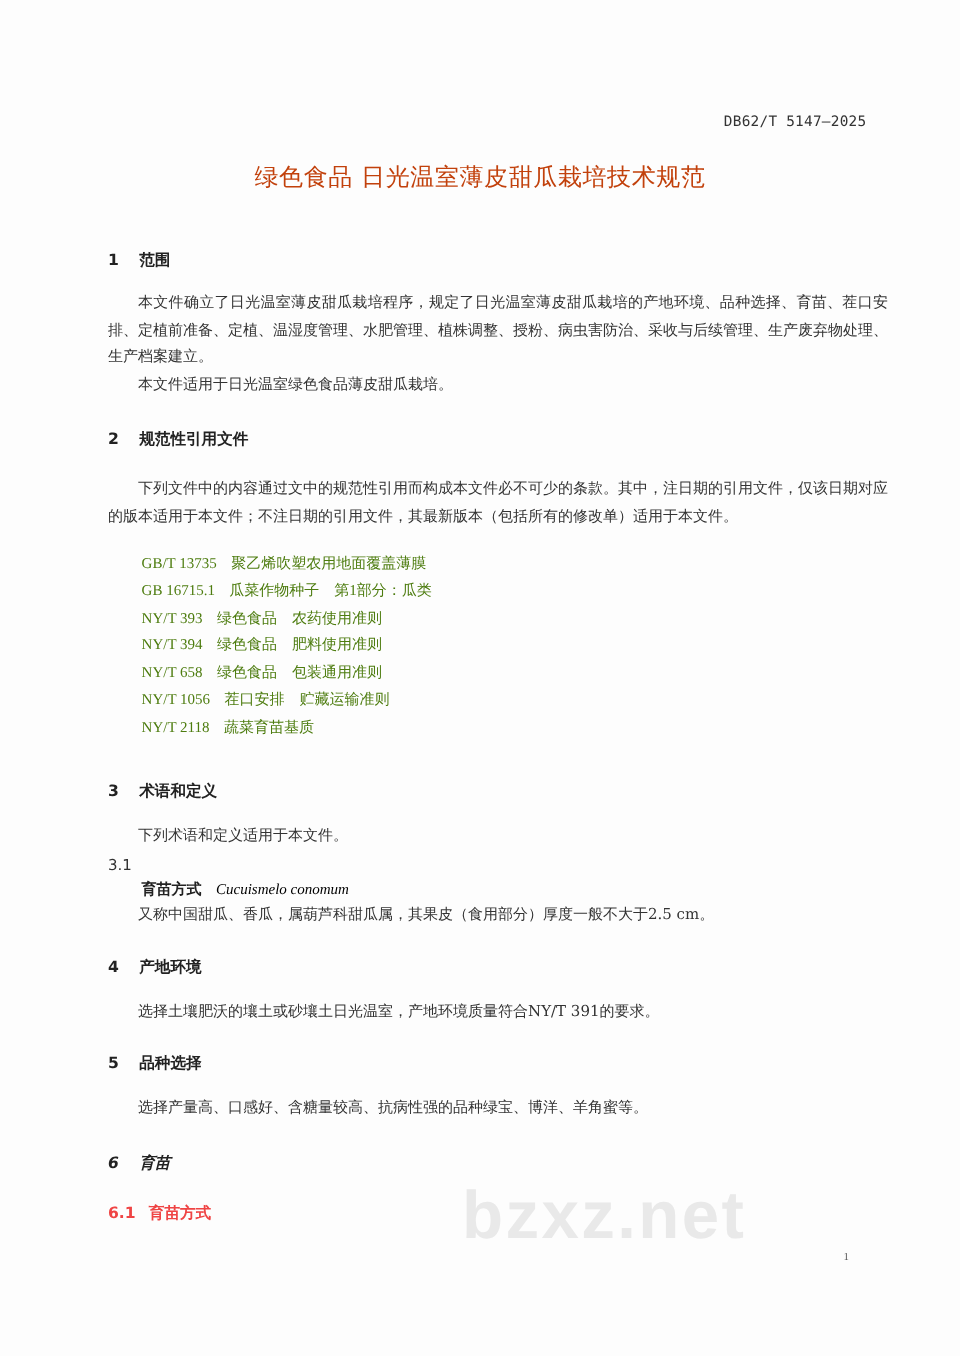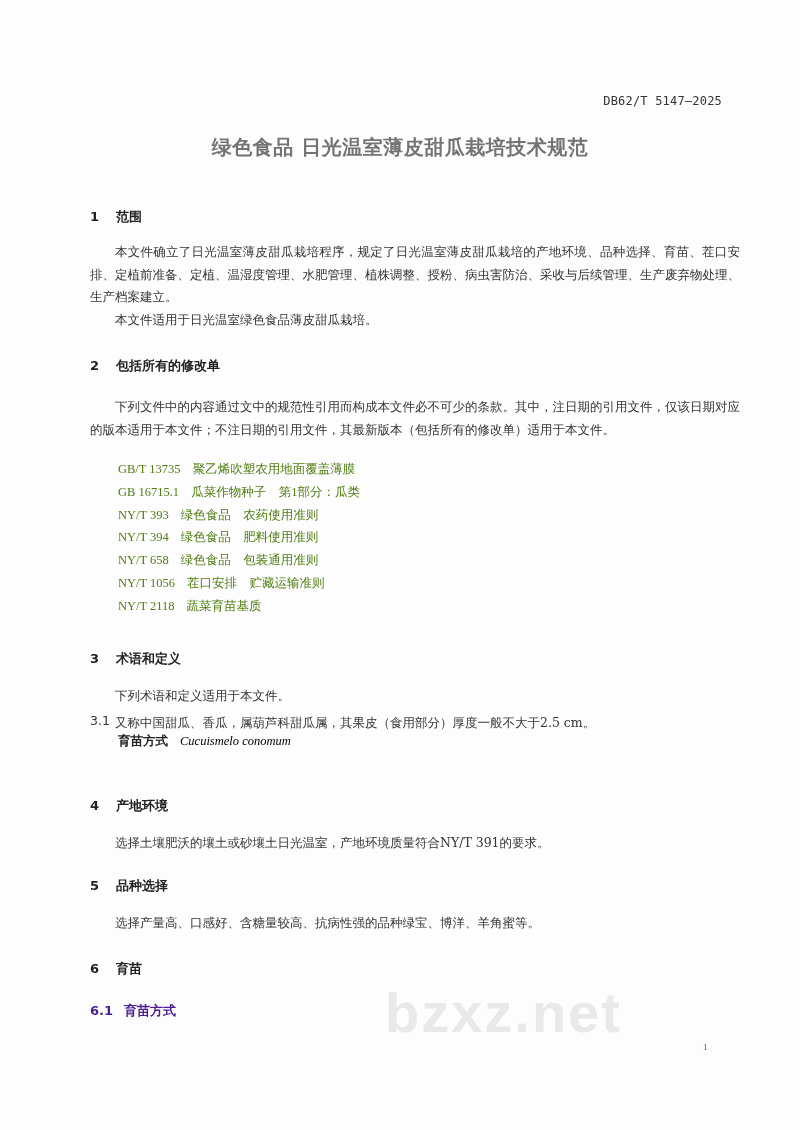--- a/index.html
+++ b/index.html
@@ -12,21 +12,21 @@
       color: #2a2a2a;
     }
     .page { position: absolute; left: 0; top: 0; width: 800px; height: 1130px; }
     .std-code {
       position: absolute; right: 78px; top: 94px;
       font-family: "DejaVu Sans Mono", "Liberation Mono", monospace;
       font-size: 12px; letter-spacing: 0.2px; color: #333;
     }
     .doc-title {
       position: absolute; left: 0; width: 800px; top: 134px;
-      text-align: center; font-size: 20px; font-weight: bold; color: #737373;
+      text-align: center; font-size: 20px; font-weight: normal; color: #c2410c;
       letter-spacing: 0.5px;
     }
     .h1 {
       position: absolute; left: 90px;
       font-size: 13px; font-weight: bold; color: #222;
     }
     .h1 .num { display: inline-block; width: 26px; font-weight: bold; }
     .para {
       position: absolute; left: 90px; width: 650px;
       font-family: "DejaVu Serif", "Liberation Serif", serif;
@@ -48,21 +48,21 @@
       position: absolute; left: 118px; top: 733px;
       font-size: 12.5px; color: #222;
     }
     .term-line .zh { font-weight: bold; }
     .term-line .latin {
       margin-left: 12px; font-style: italic;
       font-family: "Liberation Serif", "DejaVu Serif", serif; color: #000000;
     }
     .h2 {
       position: absolute; left: 90px;
-      font-size: 13px; font-weight: bold; color: #4c1d95;
+      font-size: 13px; font-weight: bold; color: #ef4444;
     }
     .h2 .num { display: inline-block; width: 34px; }
     .watermark {
       position: absolute; left: 385px; top: 985px;
       font-family: "Liberation Sans", "DejaVu Sans", sans-serif;
       font-weight: bold; font-size: 56px; letter-spacing: 2px;
       color: #e9e9e9; line-height: 1;
     }
     .page-num {
       position: absolute; left: 703px; top: 1042px;
@@ -78,21 +78,21 @@
   <div class="std-code">DB62/T 5147—2025</div>
   <div class="doc-title">绿色食品 日光温室薄皮甜瓜栽培技术规范</div>
 
   <div class="h1" style="top:208px;">
     <span class="num">1</span><span>范围</span>
   </div>
   <div class="para" style="top:309px;">本文件适用于日光温室绿色食品薄皮甜瓜栽培。</div>
   <div class="para" style="top:241px;">本文件确立了日光温室薄皮甜瓜栽培程序，规定了日光温室薄皮甜瓜栽培的产地环境、品种选择、育苗、茬口安排、定植前准备、定植、温湿度管理、水肥管理、植株调整、授粉、病虫害防治、采收与后续管理、生产废弃物处理、生产档案建立。</div>
 
   <div class="h1" style="top:357px;">
-    <span class="num">2</span><span>包括所有的修改单</span>
+    <span class="num">2</span><span>规范性引用文件</span>
   </div>
   <div class="para" style="top:396px;">下列文件中的内容通过文中的规范性引用而构成本文件必不可少的条款。其中，注日期的引用文件，仅该日期对应的版本适用于本文件；不注日期的引用文件，其最新版本（包括所有的修改单）适用于本文件。</div>
 
   <div class="ref-list">
     <div class="ref-row"><span class="code">GB/T 13735</span><span>聚乙烯吹塑农用地面覆盖薄膜</span></div>
     <div class="ref-row"><span class="code">GB 16715.1</span><span>瓜菜作物种子　第1部分：瓜类</span></div>
     <div class="ref-row"><span class="code">NY/T 393</span><span>绿色食品　农药使用准则</span></div>
     <div class="ref-row"><span class="code">NY/T 394</span><span>绿色食品　肥料使用准则</span></div>
     <div class="ref-row"><span class="code">NY/T 658</span><span>绿色食品　包装通用准则</span></div>
     <div class="ref-row"><span class="code">NY/T 1056</span><span>茬口安排　贮藏运输准则</span></div>
@@ -100,35 +100,35 @@
   </div>
 
   <div class="h1" style="top:650px;">
     <span class="num">3</span><span>术语和定义</span>
   </div>
   <div class="para" style="top:685px;">下列术语和定义适用于本文件。</div>
   <div class="term-num">3.1</div>
   <div class="term-line">
     <span class="zh">育苗方式</span><span class="latin">Cucuismelo conomum</span>
   </div>
-  <div class="para" style="top:712px;">又称中国甜瓜、香瓜，属葫芦科甜瓜属，其果皮（食用部分）厚度一般不大于2.5 cm。</div>
+  <div class="para" style="top:751px;">又称中国甜瓜、香瓜，属葫芦科甜瓜属，其果皮（食用部分）厚度一般不大于2.5 cm。</div>
 
   <div class="h1" style="top:797px;">
     <span class="num">4</span><span>产地环境</span>
   </div>
   <div class="para" style="top:832px;">选择土壤肥沃的壤土或砂壤土日光温室，产地环境质量符合NY/T 391的要求。</div>
 
   <div class="h1" style="top:877px;">
     <span class="num">5</span><span>品种选择</span>
   </div>
   <div class="para" style="top:912px;">选择产量高、口感好、含糖量较高、抗病性强的品种绿宝、博洋、羊角蜜等。</div>
 
   <div class="watermark">bzxz.net</div>
 
-  <div class="h1" style="top:960px;">
+  <div class="h1" style="top:960px;font-style:italic;">
     <span class="num">6</span><span>育苗</span>
   </div>
   <div class="h2" style="top:1002px;">
     <span class="num">6.1</span><span>育苗方式</span>
   </div>
 
   <div class="page-num">1</div>
 </div>
 
 </body></html>

